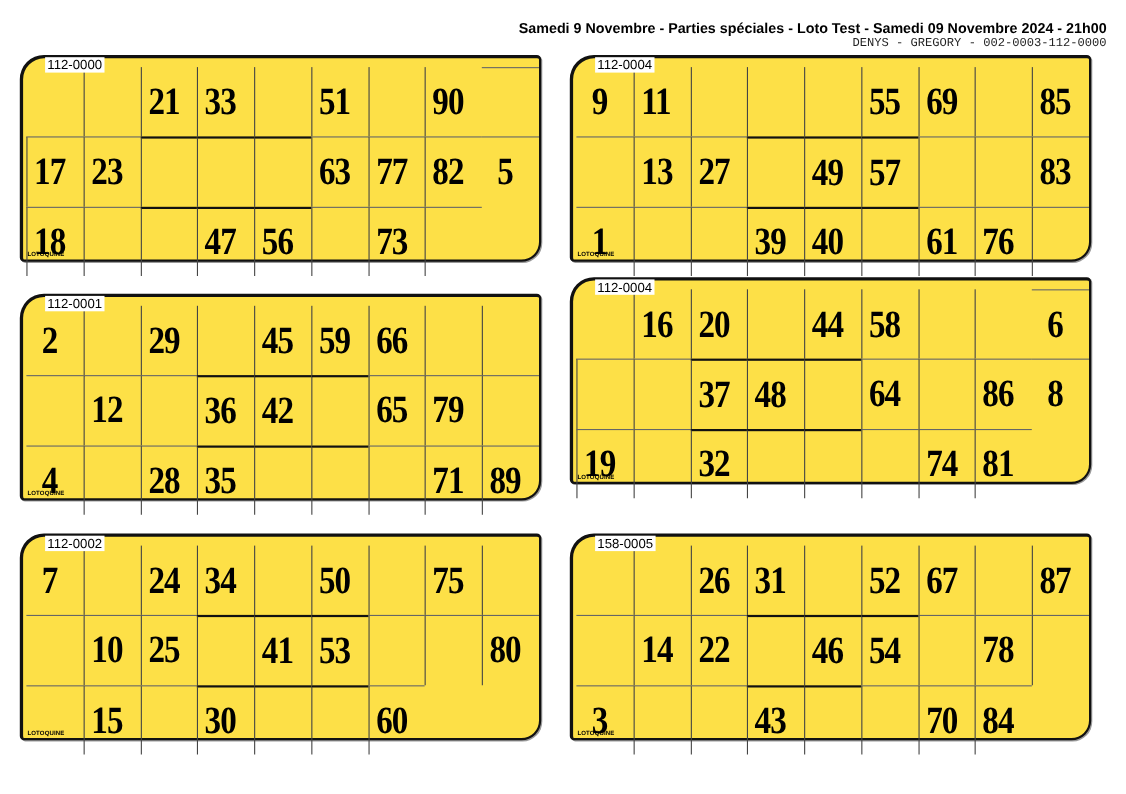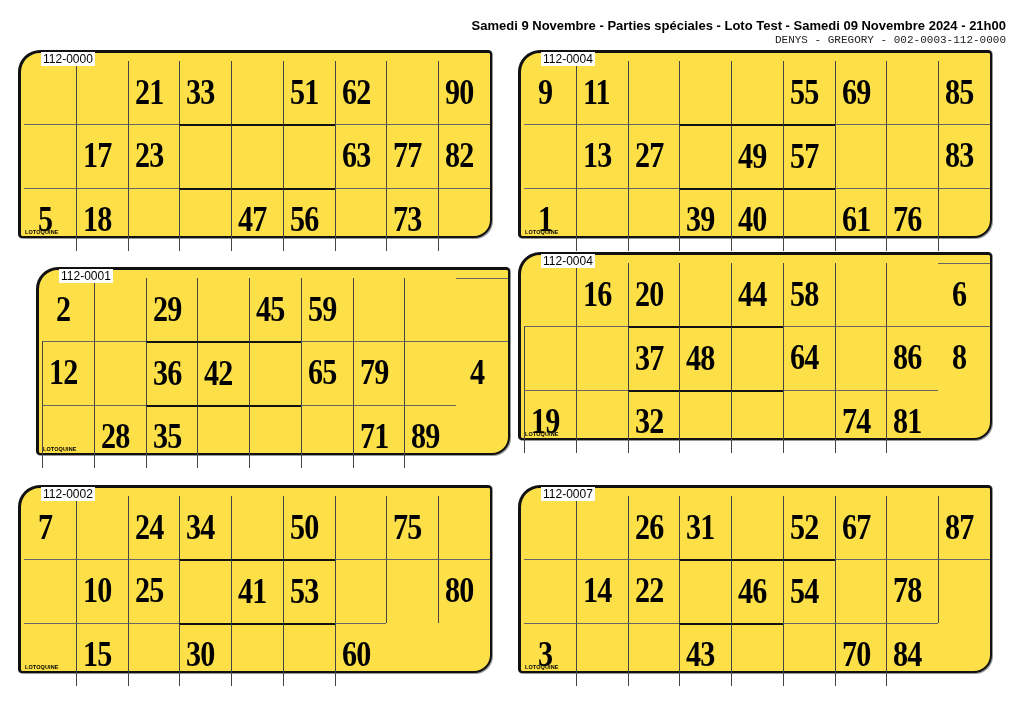--- a/index.html
+++ b/index.html
@@ -43,23 +43,20 @@
         </div>
         <div class="cell r0 c3">
           <span>33</span>
         </div>
         <div class="cell r0 c4">
           <span></span>
         </div>
         <div class="cell r0 c5">
           <span>51</span>
         </div>
-        <div class="cell r0 c6">
-          <span>62</span>
-        </div>
         <div class="cell r0 c7">
           <span></span>
         </div>
         <div class="cell r0 c8">
           <span>90</span>
         </div>
         <div class="cell r1 c0">
           <span></span>
         </div>
         <div class="cell r1 c1">
@@ -196,40 +193,43 @@
         </div>
         <div class="cell r2 c7">
           <span>76</span>
         </div>
         <div class="cell r2 c8">
           <span></span>
         </div>
       </div>
       <div class="card-brand">LOTOQUINE</div>
     </div>
-    <div class="card" style="left: 18px; top: 267px; margin-left: 18px;">
+    <div class="card" style="left: 18px; top: 267px;">
       <div class="card-id">112-0001</div>
       <div class="grid">
         <div class="cell r0 c0">
           <span>2</span>
         </div>
         <div class="cell r0 c1">
           <span></span>
         </div>
         <div class="cell r0 c2">
           <span>29</span>
         </div>
         <div class="cell r0 c3">
           <span></span>
         </div>
         <div class="cell r0 c4">
           <span>45</span>
         </div>
         <div class="cell r0 c5">
           <span>59</span>
+        </div>
+        <div class="cell r0 c6">
+          <span>66</span>
         </div>
         <div class="cell r0 c7">
           <span></span>
         </div>
         <div class="cell r0 c8">
           <span></span>
         </div>
         <div class="cell r1 c0">
           <span></span>
         </div>
@@ -446,21 +446,21 @@
         <div class="cell r2 c5">
           <span></span>
         </div>
         <div class="cell r2 c6">
           <span>60</span>
         </div>
       </div>
       <div class="card-brand">LOTOQUINE</div>
     </div>
     <div class="card" style="left: 518px; top: 485px;">
-      <div class="card-id">112-0007</div>
+      <div class="card-id">158-0005</div>
       <div class="grid">
         <div class="cell r0 c0">
           <span></span>
         </div>
         <div class="cell r0 c1">
           <span></span>
         </div>
         <div class="cell r0 c2">
           <span>26</span>
         </div>

